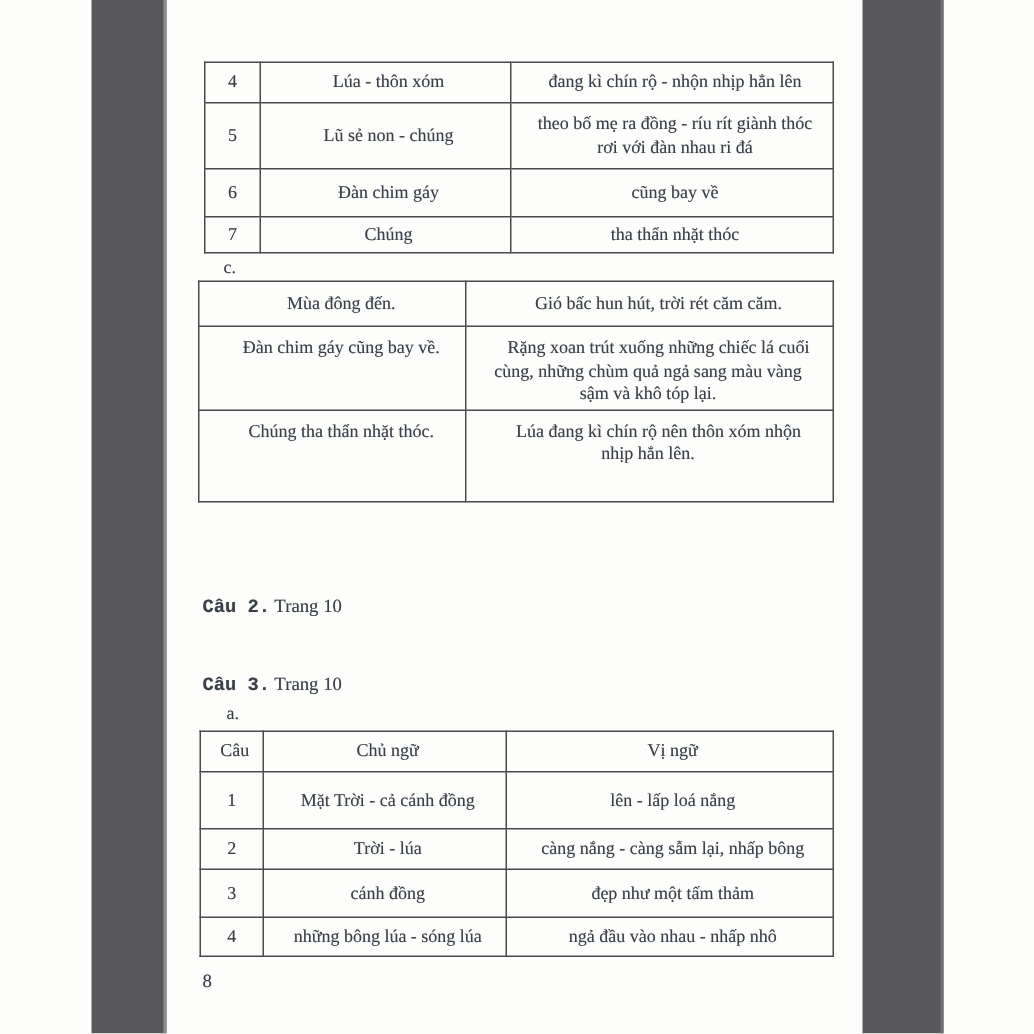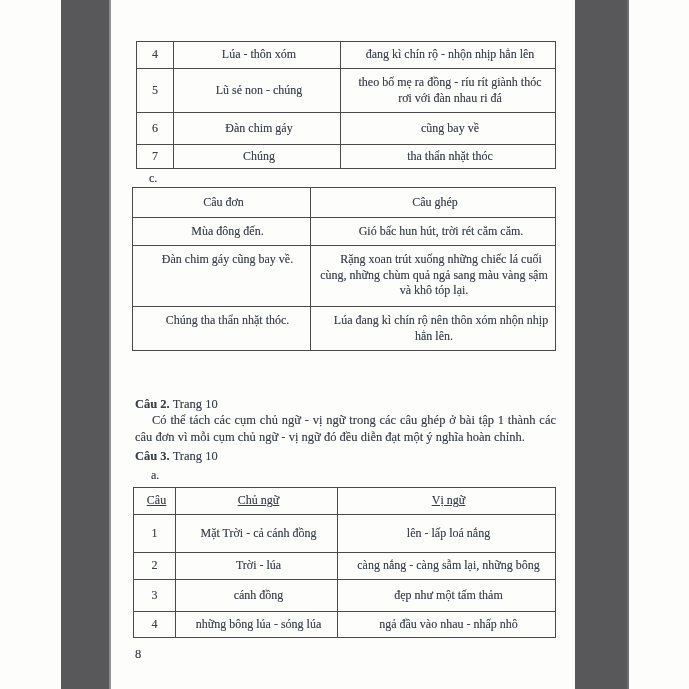--- a/index.html
+++ b/index.html
@@ -53,33 +53,33 @@
   #t1 tr:nth-child(4) { height: 24px; }
 
   
   #t2 { left: 132px; top: 187px; width: 423px; }
   #t2 tr:nth-child(1) { height: 30px; }
   #t2 tr:nth-child(2) { height: 28px; }
   #t2 tr:nth-child(3) { height: 61px; }
   #t2 tr:nth-child(4) { height: 44px; margin-left: 34px; }
   #t2 tr:nth-child(5) { height: 42px; }
   #t2 td.c1 { padding-left: 18px; }
-  #t2 td.c2 { padding-left: 8px; text-indent: 14px; }
+  #t2 td.c2 { padding-left: 8px; text-indent: 14px; padding-right: 10px; }
 
   
   #t3 { left: 133px; top: 487px; width: 422px; }
-  #t3 tr:nth-child(1) { height: 27px; text-decoration: underline; }
+  #t3 tr:nth-child(1) { height: 27px; }
   #t3 tr:nth-child(2) { height: 38px; }
   #t3 tr:nth-child(3) { height: 27px; }
   #t3 tr:nth-child(4) { height: 32px; }
   #t3 tr:nth-child(5) { height: 26px; }
 
   .floating { position: absolute; font-size: 12px; }
   .heading  { position: absolute; left: 135px; width: 421px; font-size: 12.5px; }
-  .heading strong { font-weight: bold; }
+  .heading strong { font-weight: bold; font-family: Liberation Mono, monospace; }
   #para {
     position: absolute; left: 135px; top: 412px; width: 421px;
     font-size: 12.5px; line-height: 17px;
     text-indent: 17px; text-align: justify; margin: 0;
   }
   #label-c   { left: 149px; top: 171px; }
   #label-a   { left: 151px; top: 468px; }
   #h-cau2    { top: 397px; }
   #h-cau3    { top: 449px; }
   #page-num  { left: 135px; top: 647px; font-size: 12.5px; }
@@ -124,44 +124,39 @@
       </table>
 
     <div id="label-c" class="floating">c.</div>
 
     <table id="t2">
       <colgroup>
           <col style="width:178px">
           <col style="width:245px">
         </colgroup>
       <tbody>
-          <tr>
-        <th class="c1">Câu đơn</th>
-        <th class="c1">Câu ghép</th>
-      </tr>
       <tr>
         <td class="c1">Mùa đông đến.</td>
         <td class="c2">Gió bấc hun hút, trời rét căm căm.</td>
       </tr>
       <tr>
         <td class="c1 top">Đàn chim gáy cũng bay về.</td>
         <td class="c2 top">Rặng xoan trút xuống những chiếc lá cuối cùng, những chùm quả ngả sang màu vàng sậm và khô tóp lại.</td>
       </tr>
       <tr>
         <td class="c1 top">Chúng tha thẩn nhặt thóc.</td>
         <td class="c2 top">Lúa đang kì chín rộ nên thôn xóm nhộn nhịp hẳn lên.</td>
       </tr>
     </tbody>
       </table>
 
     <div id="h-cau2" class="heading">
       <strong>Câu 2.</strong><span> Trang 10</span>
     </div>
 
-    <p id="para">Có thể tách các cụm chủ ngữ - vị ngữ trong các câu ghép ở bài tập 1 thành các câu đơn vì mỗi cụm chủ ngữ - vị ngữ đó đều diễn đạt một ý nghĩa hoàn chỉnh.</p>
 
     <div id="h-cau3" class="heading">
       <strong>Câu 3.</strong><span> Trang 10</span>
     </div>
 
     <div id="label-a" class="floating">a.</div>
 
     <table id="t3">
       <colgroup>
           <col style="width:42px">
@@ -175,21 +170,21 @@
         <th>Vị ngữ</th>
       </tr>
       <tr>
         <td class="num">1</td>
         <td>Mặt Trời - cả cánh đồng</td>
         <td>lên - lấp loá nắng</td>
       </tr>
       <tr>
         <td class="num">2</td>
         <td>Trời - lúa</td>
-        <td>càng nắng - càng sẫm lại, những bông</td>
+        <td>càng nắng - càng sẫm lại, nhấp bông</td>
       </tr>
       <tr>
         <td class="num">3</td>
         <td>cánh đồng</td>
         <td>đẹp như một tấm thảm</td>
       </tr>
       <tr>
         <td class="num">4</td>
         <td>những bông lúa - sóng lúa</td>
         <td>ngả đầu vào nhau - nhấp nhô</td>

